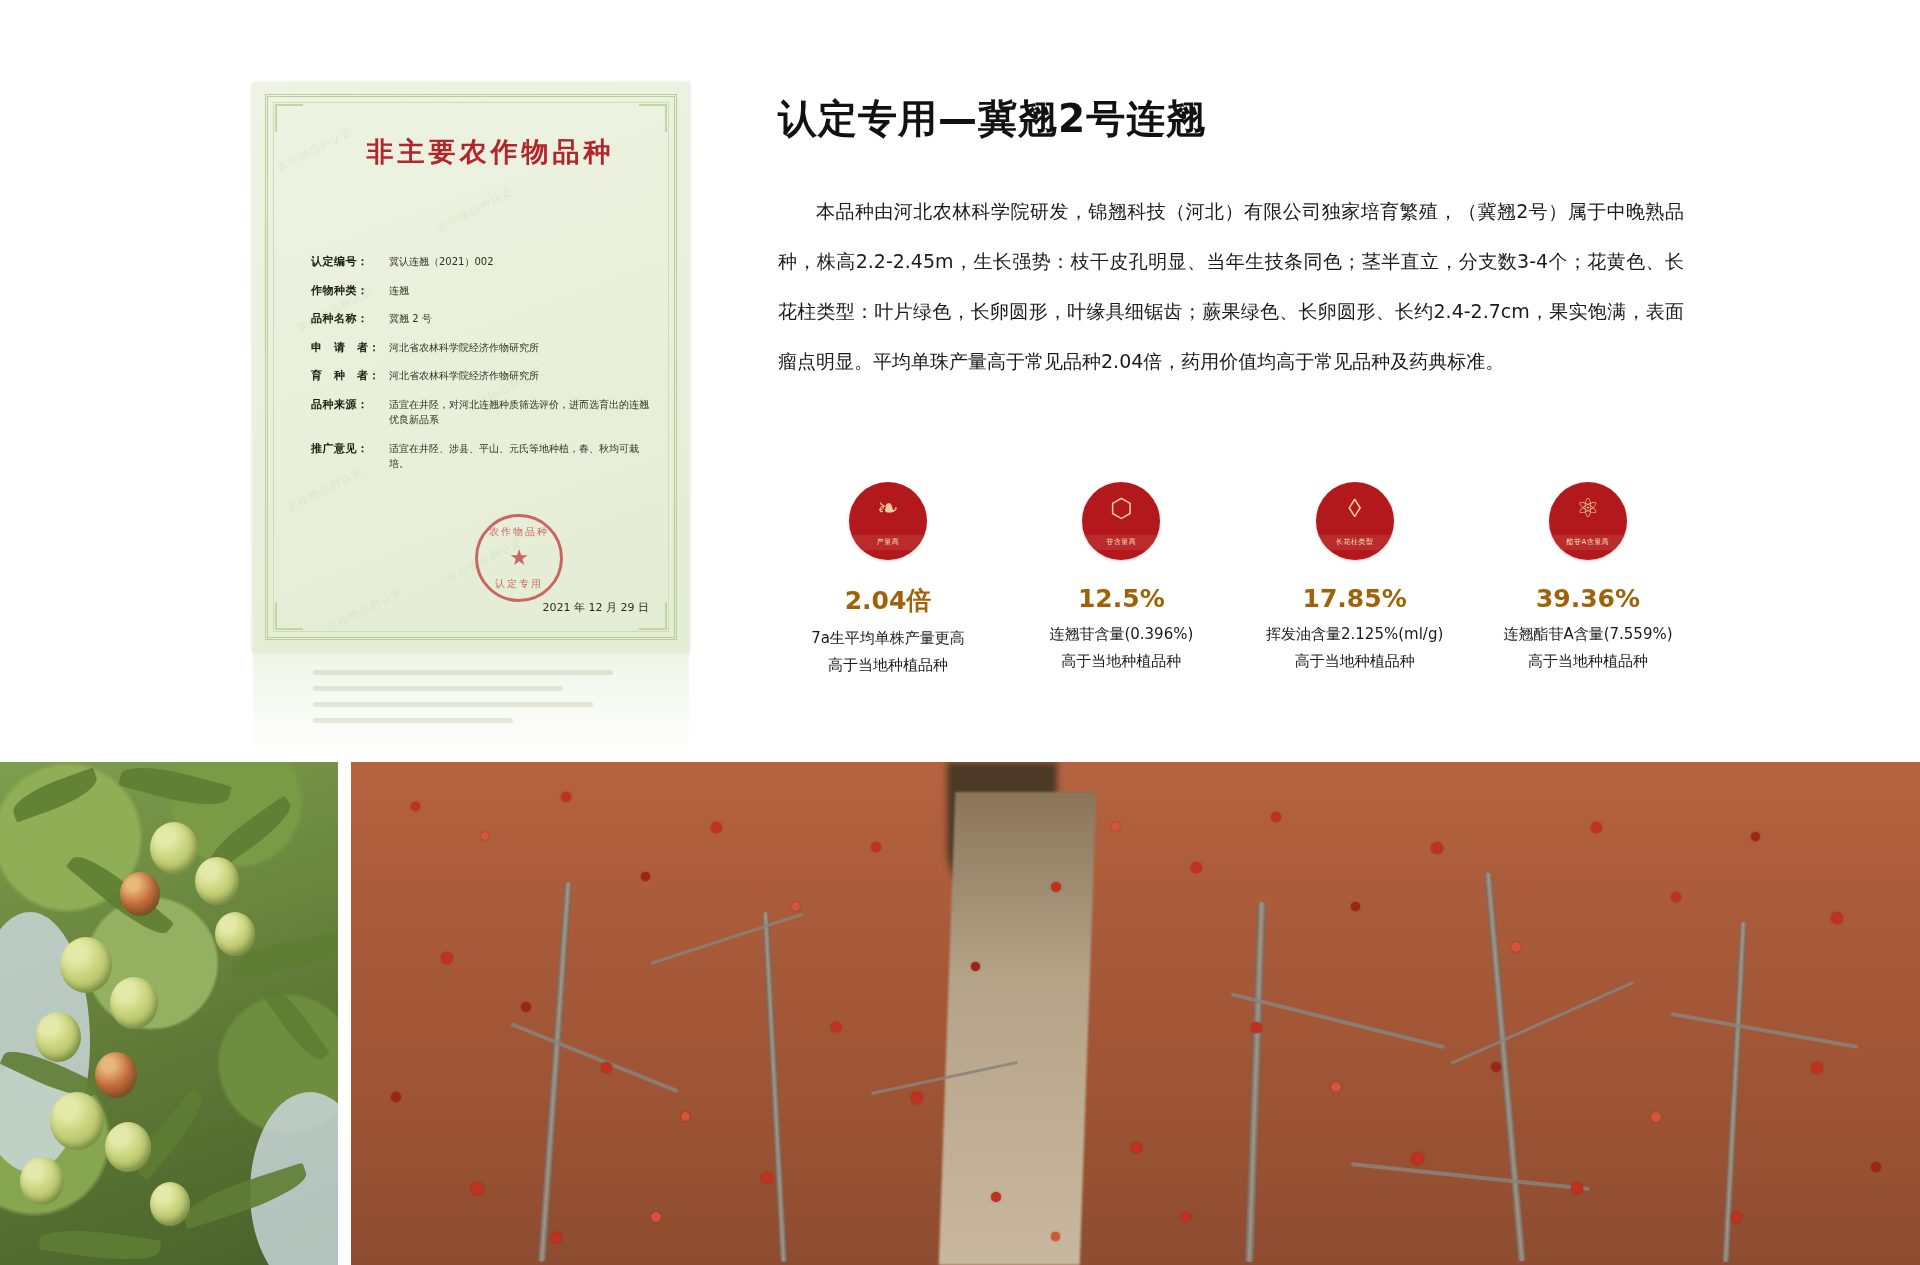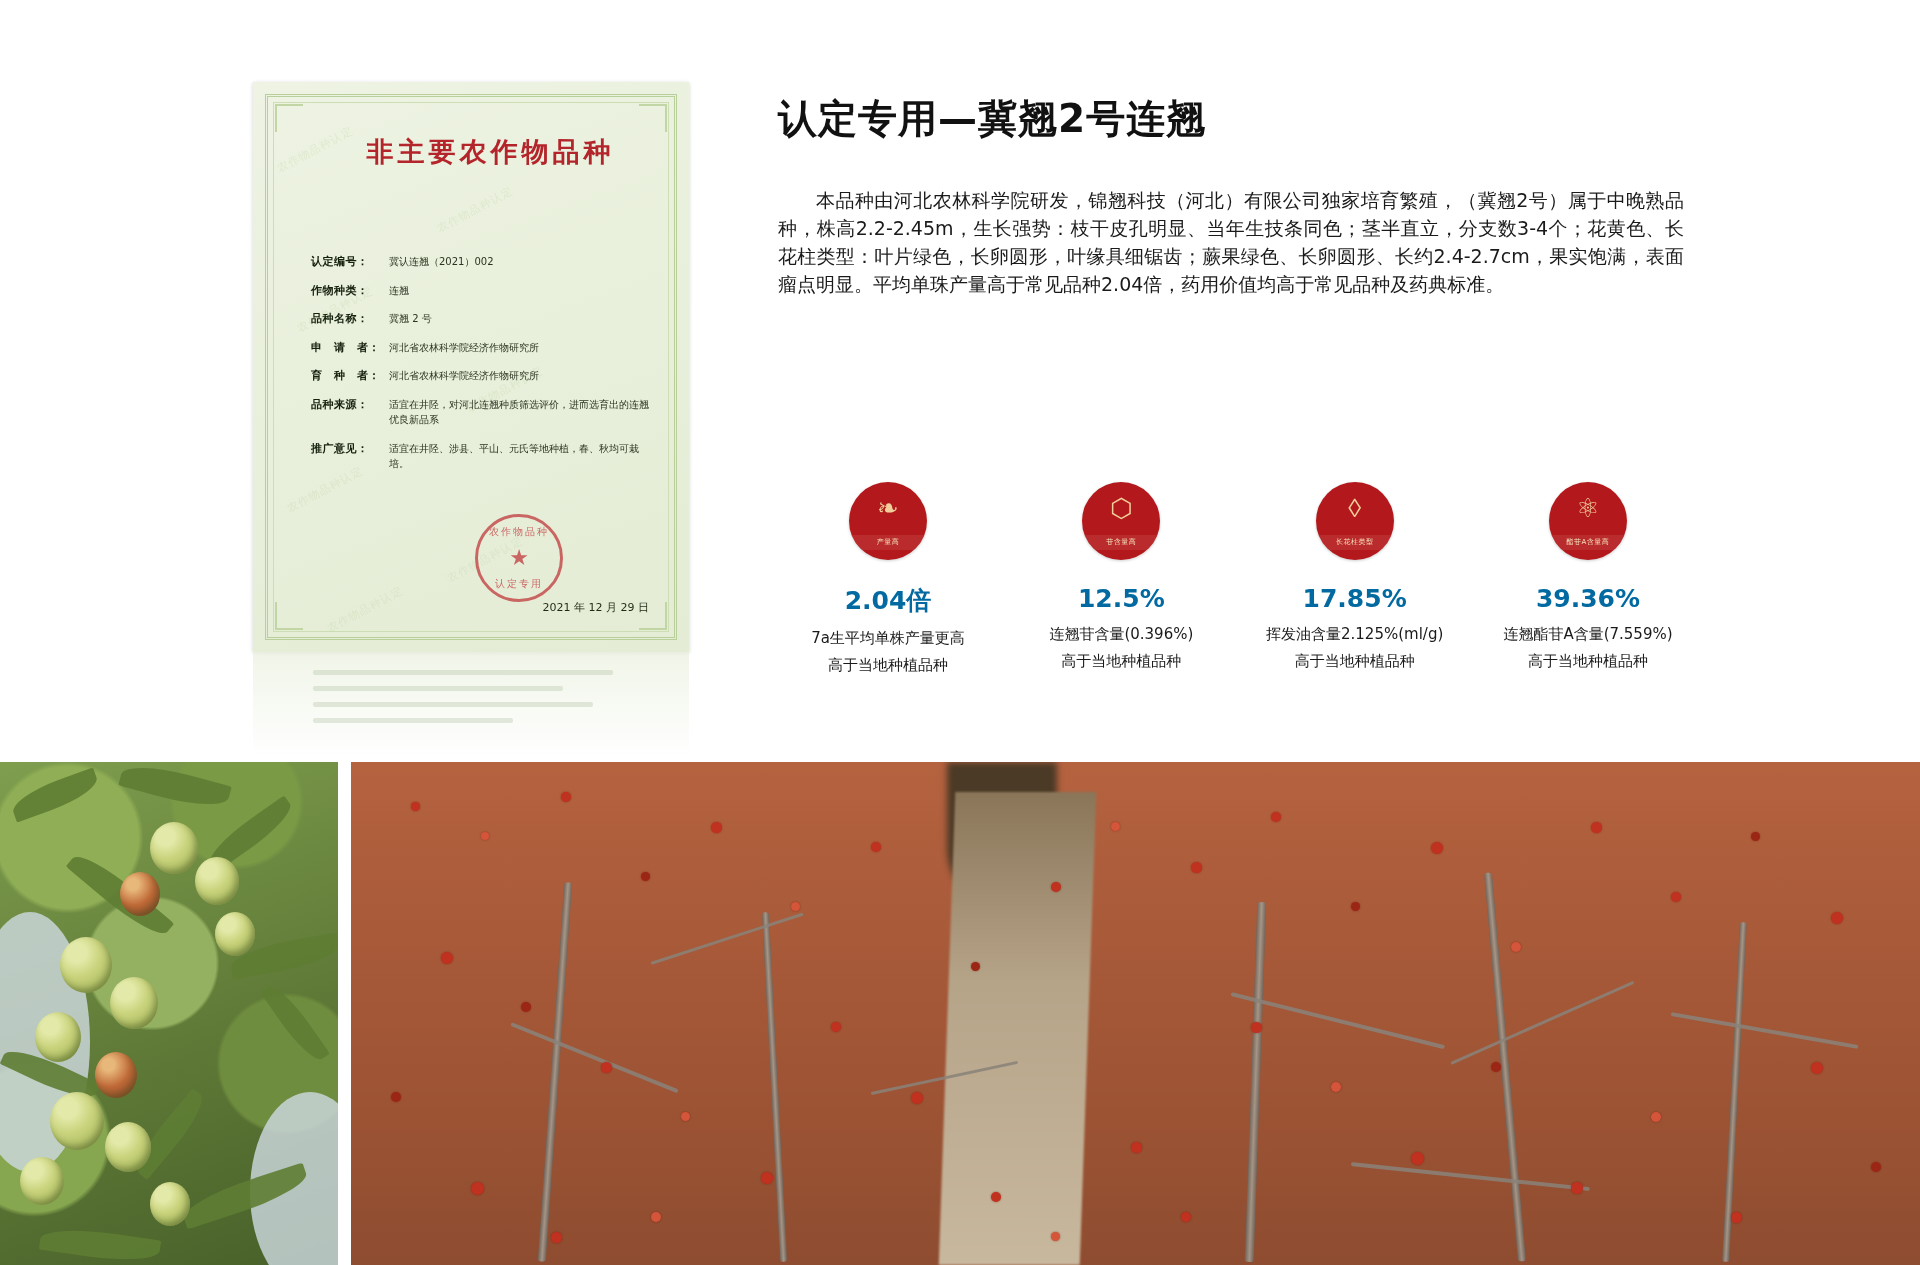--- a/index.html
+++ b/index.html
@@ -198,21 +198,21 @@
     color: #111111;
     letter-spacing: 1px;
     font-family: "DejaVu Sans", sans-serif;
   }
   .paragraph {
     position: absolute;
     left: 778px;
     top: 186px;
     width: 906px;
     font-size: 19px;
-    line-height: 28px;
+    line-height: 50px;
     color: #1a1a1a;
     text-align: justify;
     text-indent: 38px;
     font-family: "DejaVu Sans", sans-serif;
   }
 
   
   .stats {
     position: absolute;
     left: 778px;
@@ -254,21 +254,21 @@
   }
   .stat-badge .ribbon-bar {
     position: absolute;
     left: 0; right: 0; bottom: 10px;
     height: 15px;
     background: rgba(255,255,255,0.08);
   }
   .stat-value {
     font-size: 25px;
     font-weight: bold;
-    color: #0369a1;
+    color: #a16207;
     margin-bottom: 8px;
     font-family: "DejaVu Sans", sans-serif;
     margin-top: 24px;
   }
   .stat-line {
     font-size: 15px;
     color: #1a1a1a;
     line-height: 27px;
     font-family: "DejaVu Sans", sans-serif;
   }

